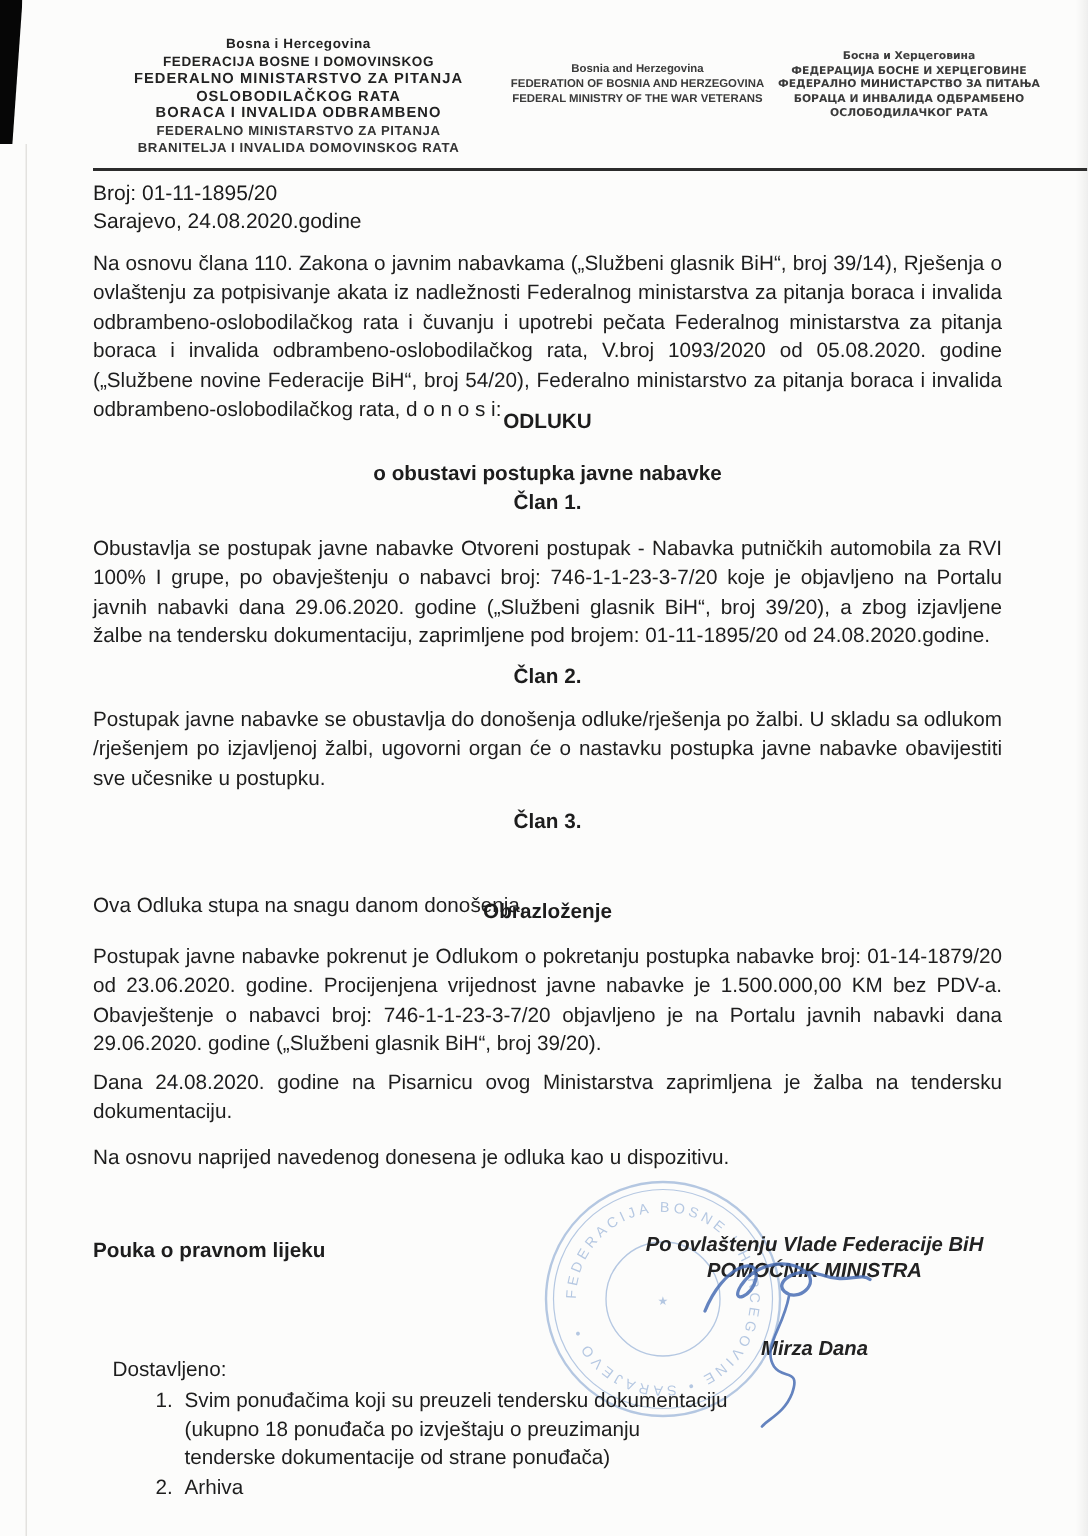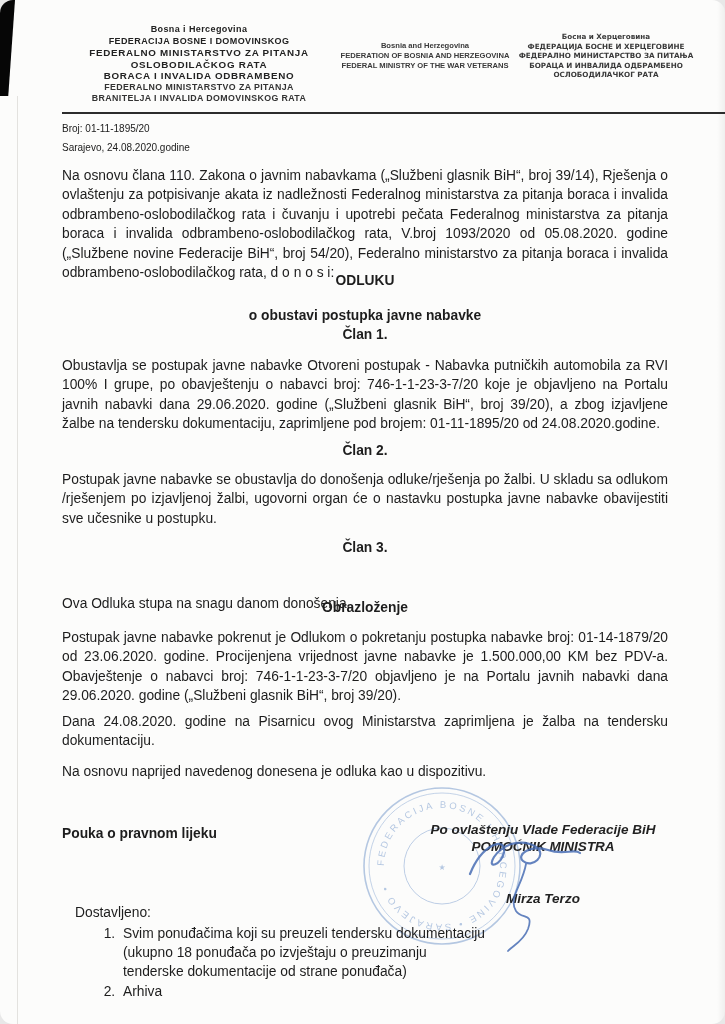--- a/index.html
+++ b/index.html
@@ -1,38 +1,38 @@
 <!DOCTYPE html>
 <html><head>
 <meta charset="utf-8">
 <style>
   html,body{margin:0;padding:0;background:#e8e8e8;}
   .page{
     position:relative;width:725px;height:1024px;margin:0 auto;
     background:#fcfcfb;overflow:hidden;
-    font-family:"Liberation Sans",sans-serif;color:#1d1d1d;border-radius:13px;
+    font-family:"Liberation Sans",sans-serif;color:#1d1d1d;
   }
   .corner-mark{
     position:absolute;left:0;top:0;width:15px;height:96px;background:#060606;
     clip-path:polygon(0 0,100% 0,55% 100%,0 100%);
   }
   .edge-line{position:absolute;left:17px;top:96px;bottom:0;width:1px;background:#e3e2df;}
   .header{
     position:absolute;left:60px;top:24px;width:640px;
     display:flex;justify-content:space-between;align-items:flex-start;
   }
   .hcol{text-align:center;line-height:11.5px;}
   .hcol-left{width:278px;font-size:9.5px;letter-spacing:.4px;color:#222;}
   .hcol-left .ln-sm{font-size:9px;font-weight:600;}
   .hcol-left .ln-bold{font-weight:bold;font-size:9.8px;letter-spacing:.7px;}
   .hcol-left .ln-light{font-weight:600;font-size:8.8px;color:#333;}
   .hcol-center{width:170px;font-size:7.6px;color:#3a3a3a;line-height:10px;padding-top:17px;font-weight:600;}
   .hcol-right{width:188px;font-size:7.2px;color:#3a3a3a;line-height:9.5px;padding-top:8px;font-weight:600;font-family:"DejaVu Sans",sans-serif;}
   .header-rule{position:absolute;left:62px;right:0;top:112px;height:2px;background:#2c2c2c;}
-  .meta{position:absolute;left:62px;top:119px;font-size:10px;line-height:19px;color:#1b1b1b;}
+  .meta{position:absolute;left:62px;top:119px;font-size:14px;line-height:19px;color:#1b1b1b;}
   .body-text{font-size:13.8px;line-height:19.4px;color:#1d1d1d;}
   .para{position:absolute;left:62px;width:606px;text-align:justify;}
   .para-left{text-align:left;}
   .center-head{position:absolute;left:62px;width:606px;text-align:center;font-weight:bold;}
   .sig-block{position:absolute;left:398px;top:822px;width:290px;text-align:center;
     font-style:italic;font-weight:bold;font-size:13.5px;line-height:16.5px;color:#222;}
   .sig-name{margin-top:36px;}
   .stamp{position:absolute;left:356px;top:780px;width:172px;height:172px;opacity:.5;filter:blur(.3px);}
   .ink{position:absolute;left:462px;top:834px;width:150px;height:120px;opacity:.85;}
   .dist{position:absolute;left:75px;top:903px;font-size:13.8px;line-height:19px;color:#1d1d1d;}
@@ -108,21 +108,21 @@
     </defs>
     <text font-size="9.5" fill="#6f94c9" letter-spacing="2.5" font-family="Liberation Sans, sans-serif">
       <textPath href="#ringPath">FEDERACIJA BOSNE I HERCEGOVINE • SARAJEVO •</textPath>
     </text>
     <text x="86" y="90" text-anchor="middle" font-size="8" fill="#6f94c9">★</text>
   </svg>
 
   <div class="sig-block">
     <div>Po ovlaštenju Vlade Federacije BiH</div>
     <div>POMOĆNIK MINISTRA</div>
-    <div class="sig-name">Mirza Terzo</div>
+    <div class="sig-name">Mirza Dana</div>
   </div>
 
   <svg class="ink" viewBox="0 0 150 120">
     <path d="M8,40 C20,10 44,2 42,18 C40,31 24,36 32,23 C42,8 62,5 74,13 C86,21 70,35 61,27 C54,21 68,10 86,16 C102,22 112,14 118,19" fill="none" stroke="#4a6fb5" stroke-width="2.2" stroke-linecap="round"></path>
     <path d="M64,30 C60,52 46,64 54,77 C60,86 72,78 66,95 C61,108 50,112 46,117" fill="none" stroke="#4a6fb5" stroke-width="1.8" stroke-linecap="round"></path>
   </svg>
 
   <div class="dist">
     <div>Dostavljeno:</div>
     <ol>

